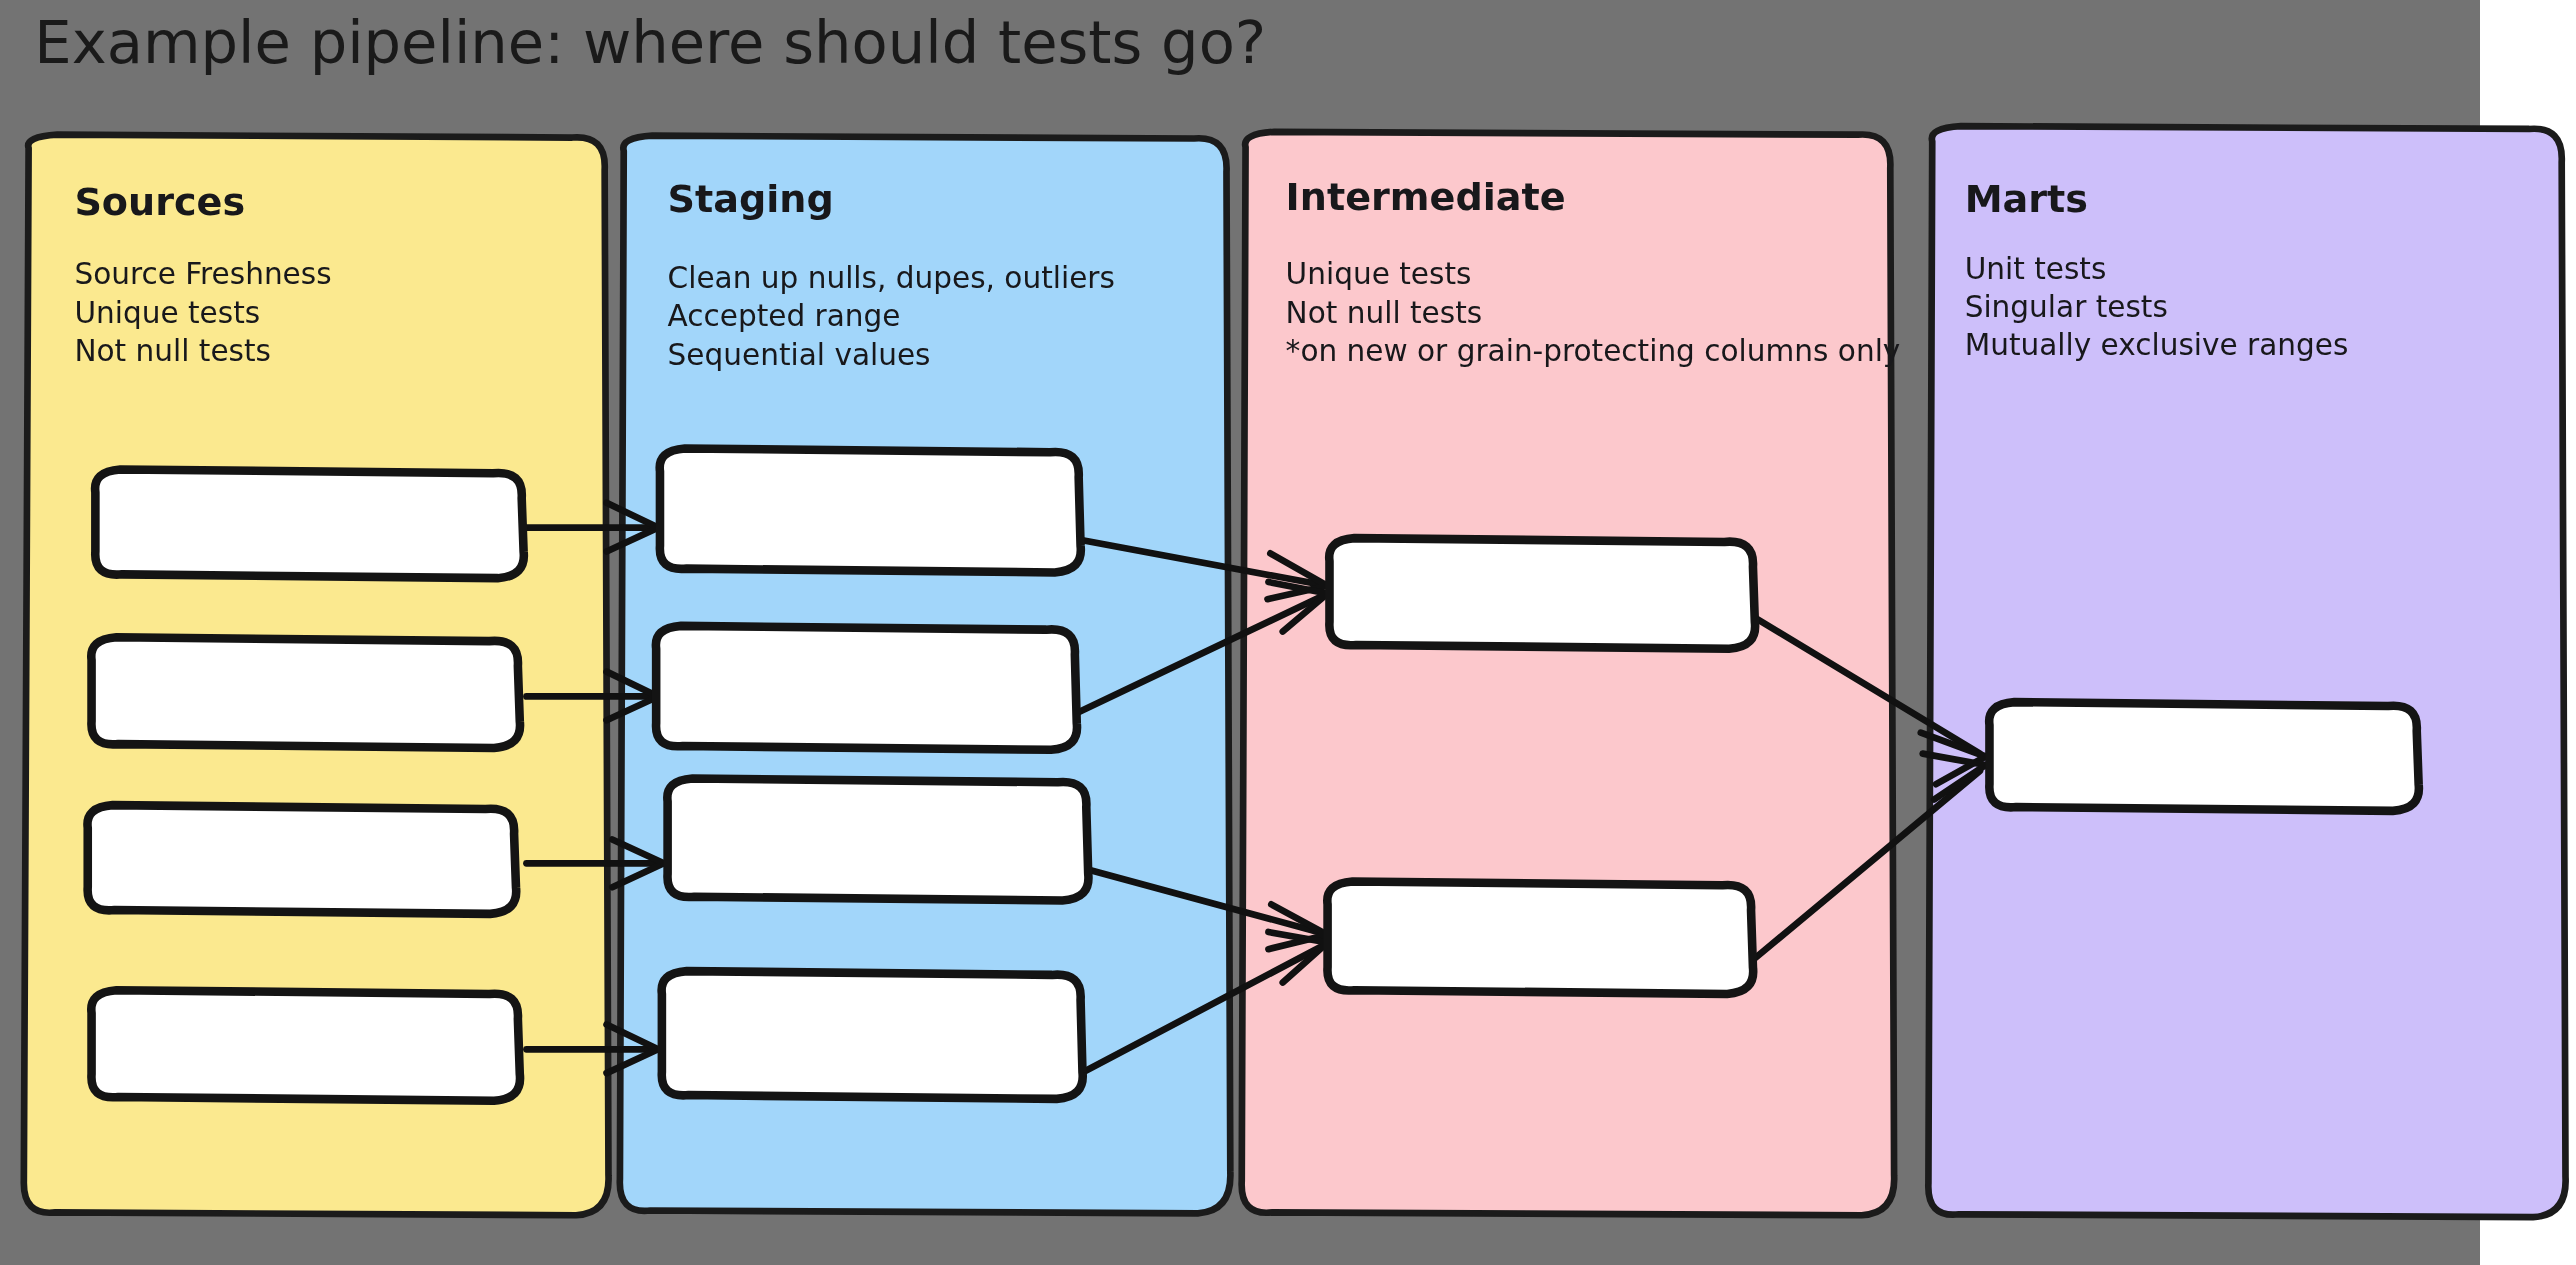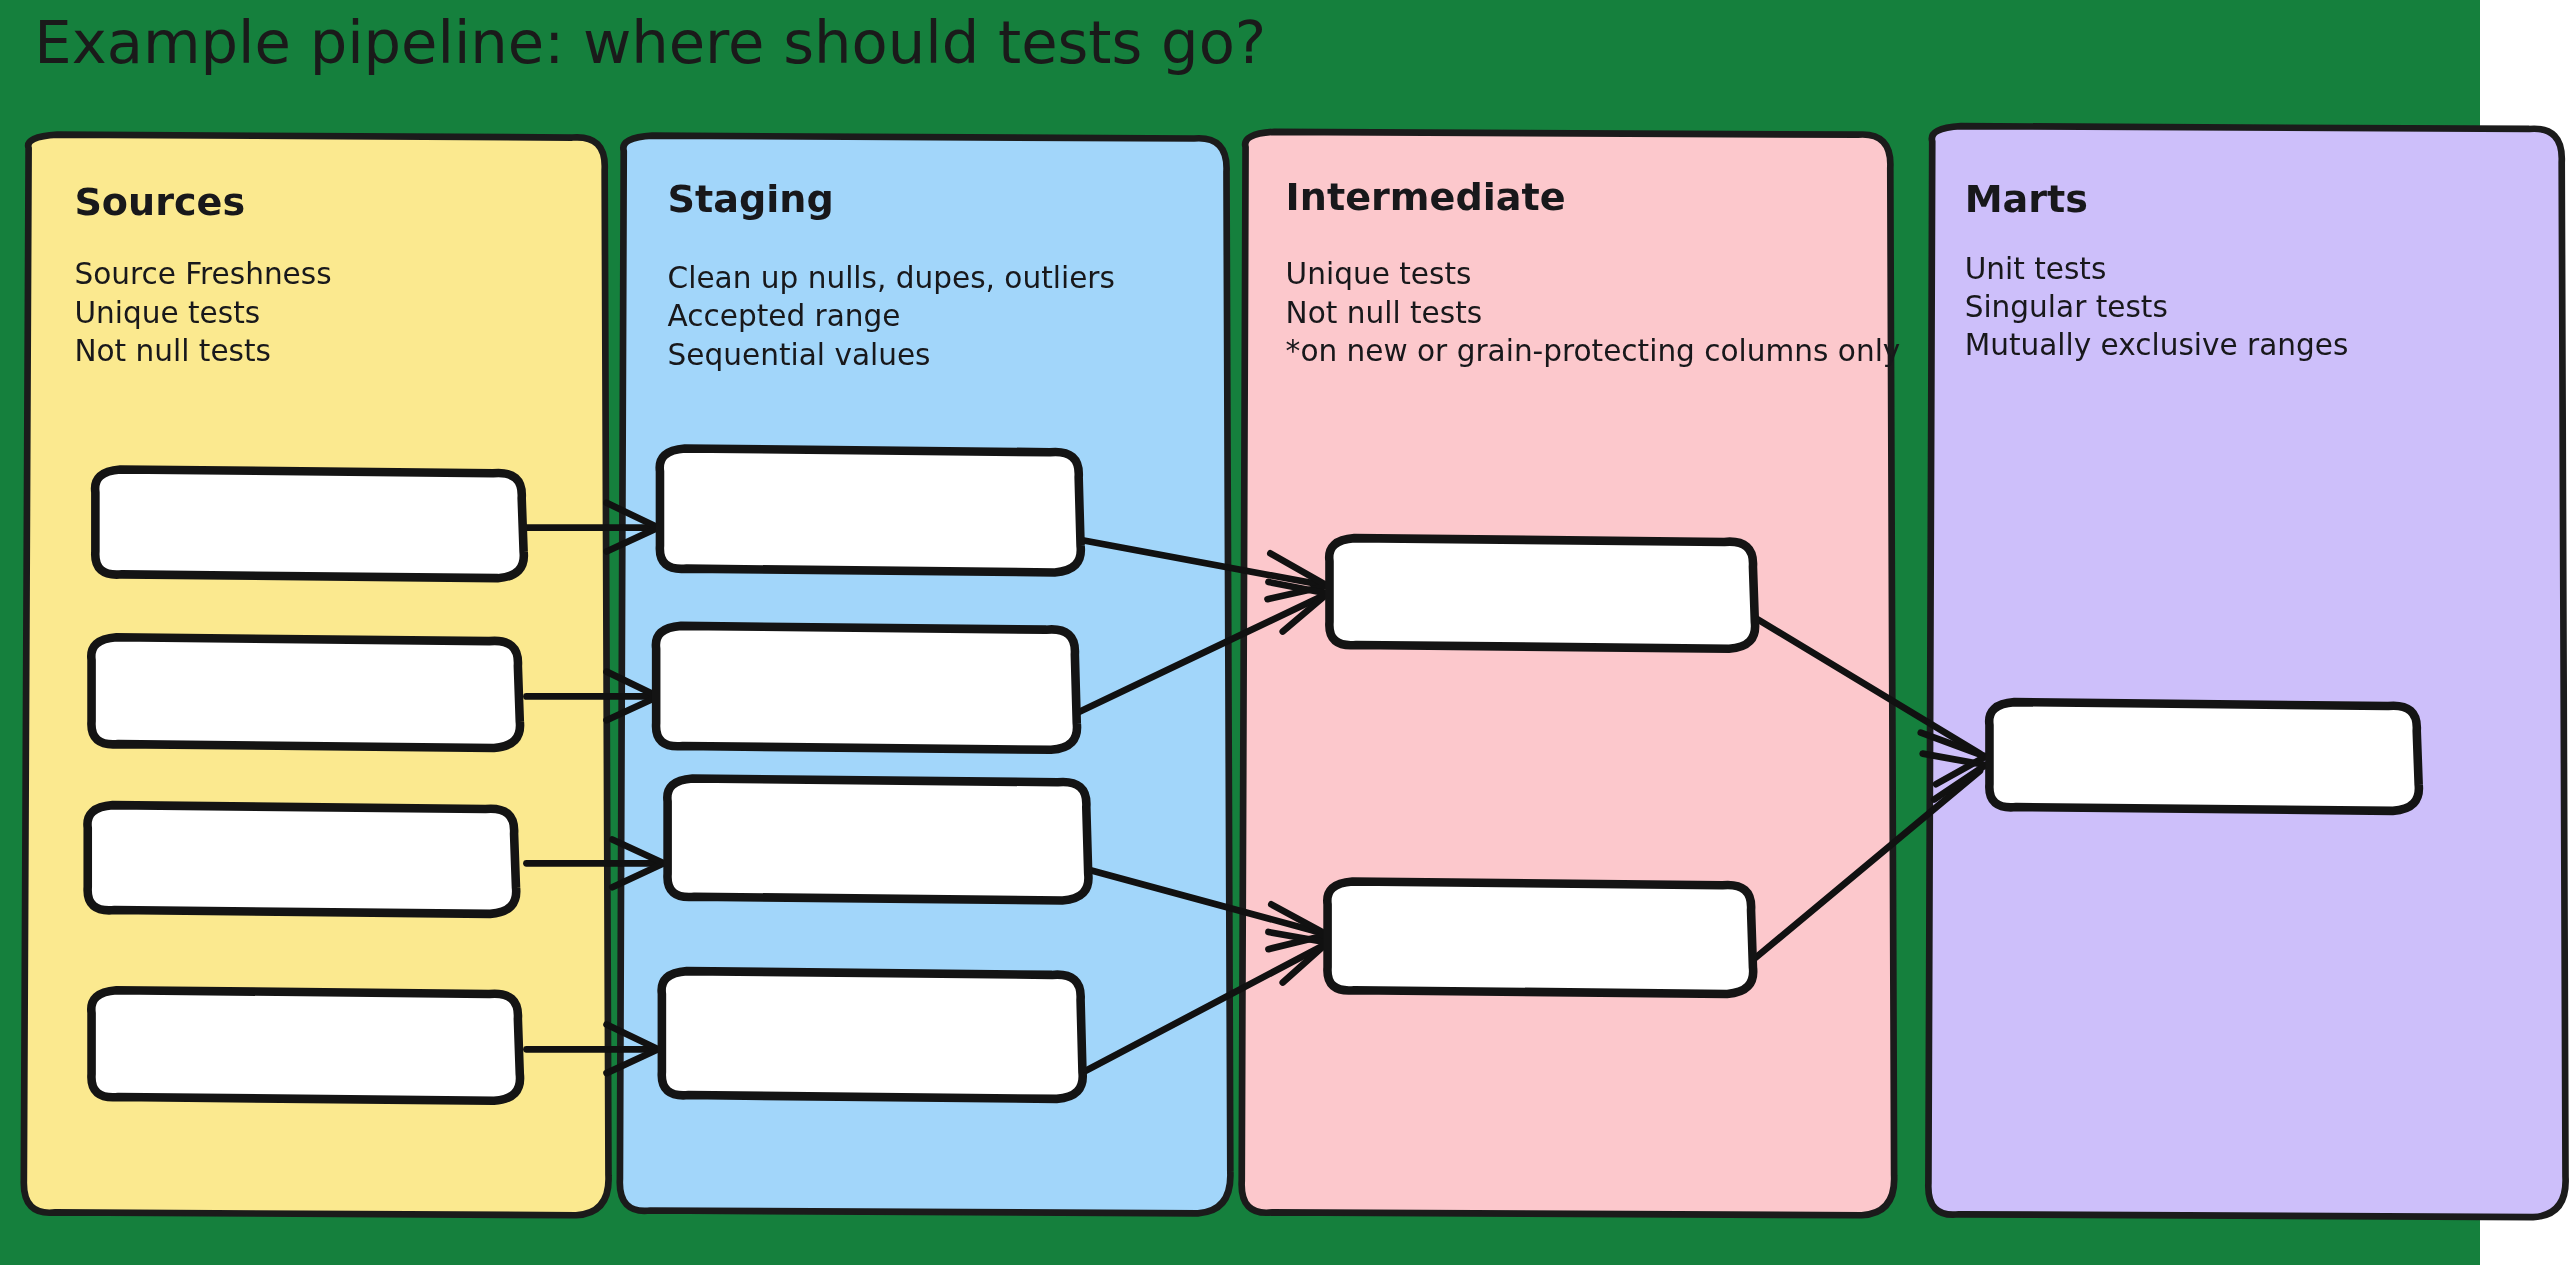--- a/index.html
+++ b/index.html
@@ -10,21 +10,21 @@
   body {
     width: 2576px;
     height: 1266px;
     font-family: "DejaVu Sans", sans-serif;
     overflow: hidden;
   }
   #stage {
     position: relative;
     width: 2480px;
     height: 1266px;
-    background: #15803d;
+    background: #737373;
   }
   #diagram {
     position: absolute;
     top: 0;
     left: 0;
     width: 2576px;
     height: 1266px;
   }
   .lane-title {
     font-family: "DejaVu Sans", sans-serif;

